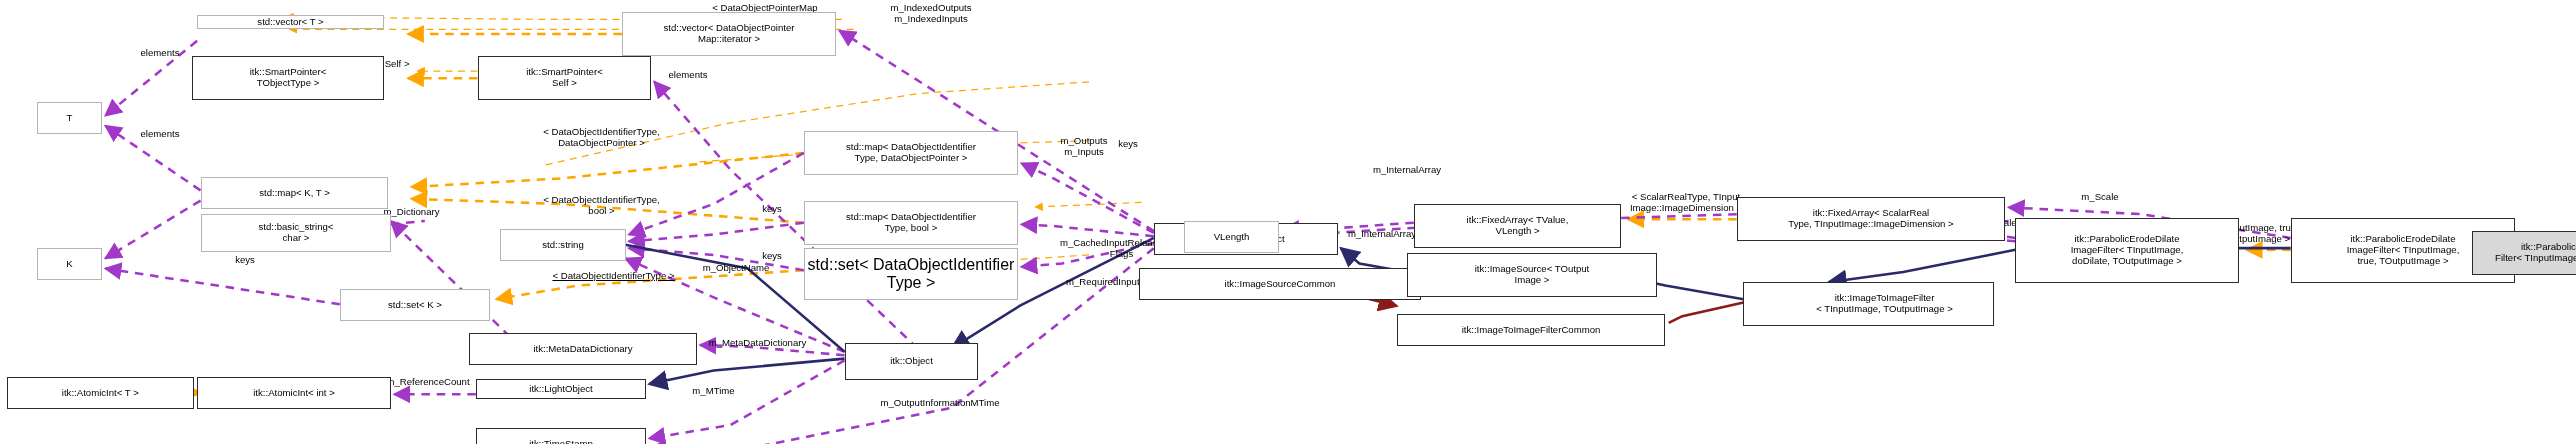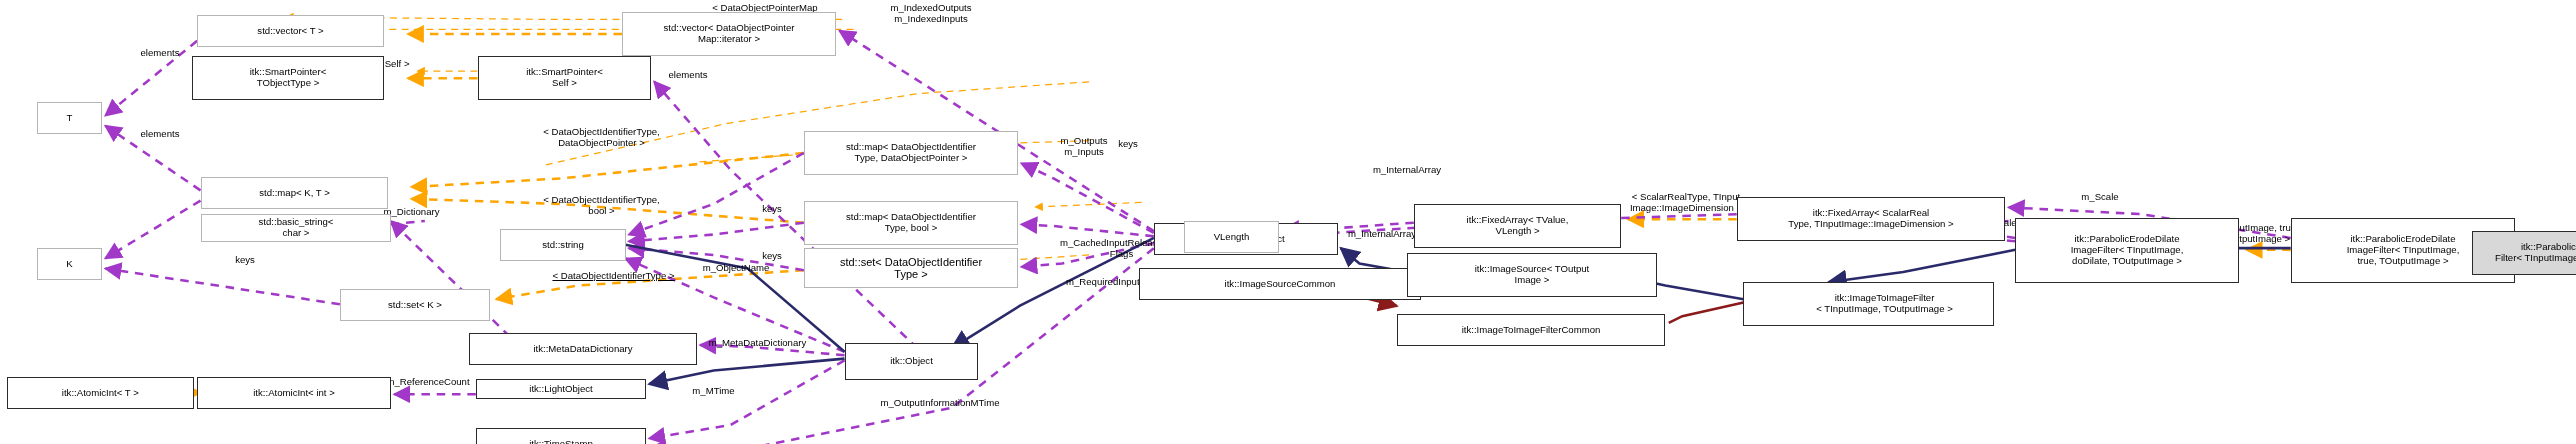--- a/index.html
+++ b/index.html
@@ -159,44 +159,44 @@
       <path d="M 1186 147 L 1120 160 L 1076 166" stroke="#2a2a6a" stroke-dasharray="0" marker-end="url(#arrNavy)"></path>
       <path d="M 1348 146 L 1300 146 L 1320 146" stroke="#2a2a6a" stroke-dasharray="0"></path>
       <path d="M 1455 149 L 1410 148 L 1482 148" stroke="#2a2a6a" stroke-dasharray="0"></path>
       <path d="M 368 144 L 440 158 L 497 207" stroke="#2a2a6a" stroke-dasharray="0"></path>
       <path d="M 670 167 L 730 167 L 790 172 L 822 180" stroke="#8b1a1a" stroke-dasharray="0" marker-end="url(#arrDark)"></path>
       <path d="M 1026 178 L 990 186 L 982 190" stroke="#8b1a1a" stroke-dasharray="0"></path>
     </g>
   </svg>
 
   <div id="nodes-layer">
-      <div class="node tmpl" style="left: 197px; top: 15.3px; width: 187px; height: 32px; font-size: 9.6px;">std::vector&lt; T &gt;</div>
+      <div class="node tmpl" style="left: 197px; top: 15.3px; width: 187px; height: 14px; font-size: 9.6px;">std::vector&lt; T &gt;</div>
       <div class="node cls" style="left: 192px; top: 56px; width: 192px; height: 44px; font-size: 9.6px;">itk::SmartPointer&lt;
 TObjectType &gt;</div>
       <div class="node tmpl" style="left: 37px; top: 102px; width: 65px; height: 32px; font-size: 9.6px;">T</div>
       <div class="node tmpl" style="left: 201px; top: 177px; width: 187px; height: 32px; font-size: 9.6px; text-align: center;">std::map&lt; K, T &gt;</div>
-      <div class="node tmpl" style="left: 201px; top: 214px; width: 190px; height: 28px; font-size: 9.6px;">std::basic_string&lt;
+      <div class="node tmpl" style="left: 201px; top: 214px; width: 190px; height: 38px; font-size: 9.6px;">std::basic_string&lt;
 char &gt;</div>
       <div class="node tmpl" style="left: 37px; top: 248px; width: 65px; height: 32px; font-size: 9.6px;">K</div>
       <div class="node tmpl" style="left: 340px; top: 289px; width: 150px; height: 32px; font-size: 9.6px;">std::set&lt; K &gt;</div>
       <div class="node cls" style="left: 6.8px; top: 377px; width: 187px; height: 32px; font-size: 9.6px;">itk::AtomicInt&lt; T &gt;</div>
       <div class="node cls" style="left: 197px; top: 377px; width: 194px; height: 32px; font-size: 9.6px;">itk::AtomicInt&lt; int &gt;</div>
       <div class="node cls" style="left: 469px; top: 333px; width: 228px; height: 32px; font-size: 9.6px;">itk::MetaDataDictionary</div>
       <div class="node cls" style="left: 476px; top: 379px; width: 170px; height: 20px; font-size: 9.6px;">itk::LightObject</div>
       <div class="node cls" style="left: 476px; top: 428px; width: 170px; height: 32px; font-size: 9.6px;">itk::TimeStamp</div>
       <div class="node tmpl" style="left: 622px; top: 12px; width: 214px; height: 44px; font-size: 9.6px; text-align: center;">std::vector&lt; DataObjectPointer
 Map::iterator &gt;</div>
       <div class="node cls" style="left: 478px; top: 56px; width: 173px; height: 44px; font-size: 9.6px;">itk::SmartPointer&lt;
 Self &gt;</div>
       <div class="node tmpl" style="left: 500px; top: 229px; width: 126px; height: 32px; font-size: 9.6px;">std::string</div>
       <div class="node tmpl" style="left: 804px; top: 131px; width: 214px; height: 44px; font-size: 9.6px;">std::map&lt; DataObjectIdentifier
 Type, DataObjectPointer &gt;</div>
       <div class="node tmpl" style="left: 804px; top: 201px; width: 214px; height: 44px; font-size: 9.6px;">std::map&lt; DataObjectIdentifier
 Type, bool &gt;</div>
-      <div class="node tmpl" style="left: 804px; top: 248px; width: 214px; height: 40px; font-size: 11px;">std::set&lt; DataObjectIdentifier
+      <div class="node tmpl" style="left: 804px; top: 248px; width: 214px; height: 52px; font-size: 16px;">std::set&lt; DataObjectIdentifier
 Type &gt;</div>
       <div class="node cls" style="left: 845px; top: 343px; width: 133px; height: 37px; font-size: 9.6px;">itk::Object</div>
       <div class="node cls" style="left: 1154px; top: 223px; width: 184px; height: 32px; font-size: 9.6px;">itk::ProcessObject</div>
       <div class="node cls" style="left: 1139px; top: 268px; width: 282px; height: 32px; font-size: 9.6px;">itk::ImageSourceCommon</div>
       <div class="node tmpl" style="left: 1184px; top: 221px; width: 95px; height: 32px; font-size: 9.6px;">VLength</div>
       <div class="node cls" style="left: 1414px; top: 204px; width: 207px; height: 44px; font-size: 9.6px;">itk::FixedArray&lt; TValue,
 VLength &gt;</div>
       <div class="node cls" style="left: 1407px; top: 253px; width: 250px; height: 44px; font-size: 9.6px;">itk::ImageSource&lt; TOutput
 Image &gt;</div>
       <div class="node cls" style="left: 1397px; top: 314px; width: 268px; height: 32px; font-size: 9.6px;">itk::ImageToImageFilterCommon</div>

